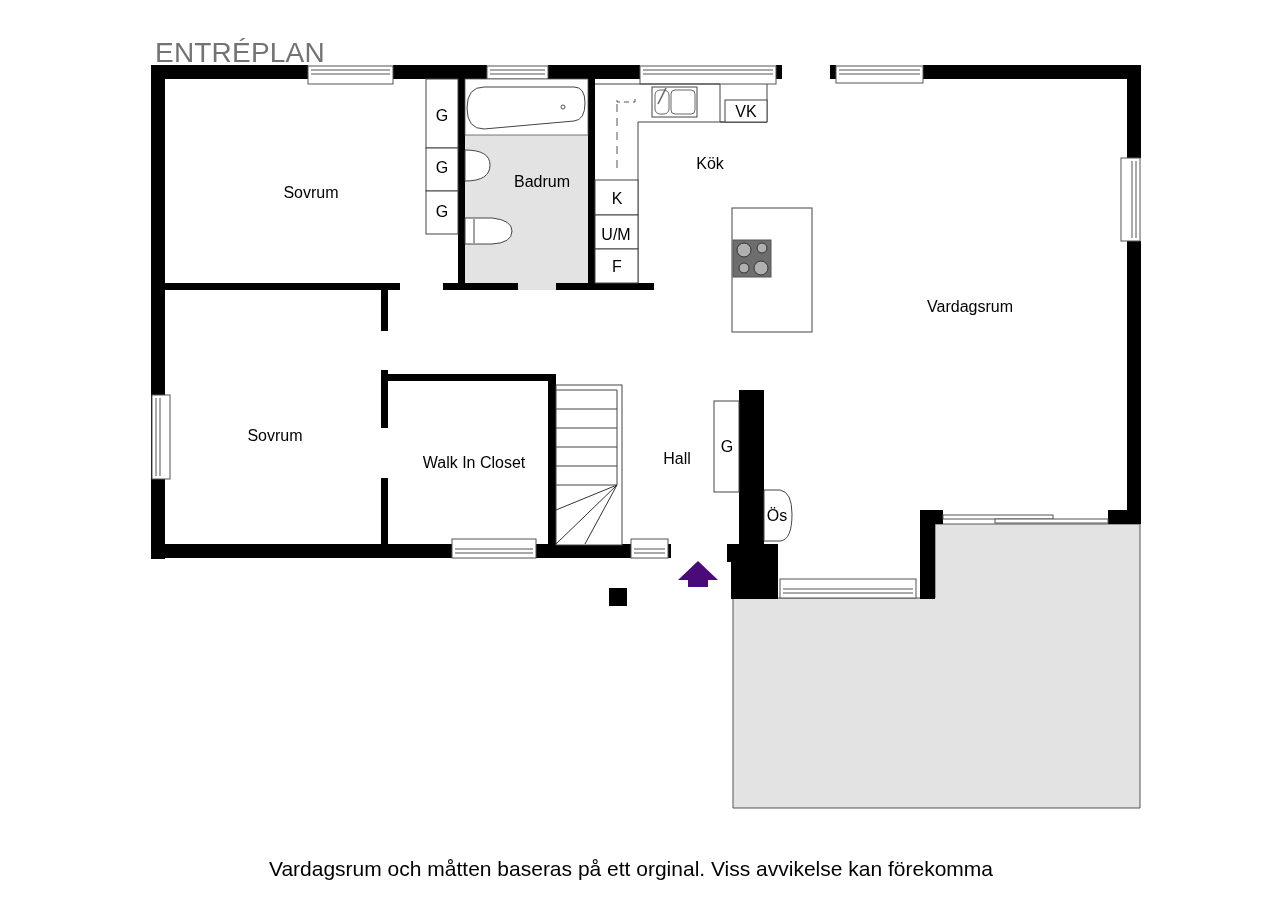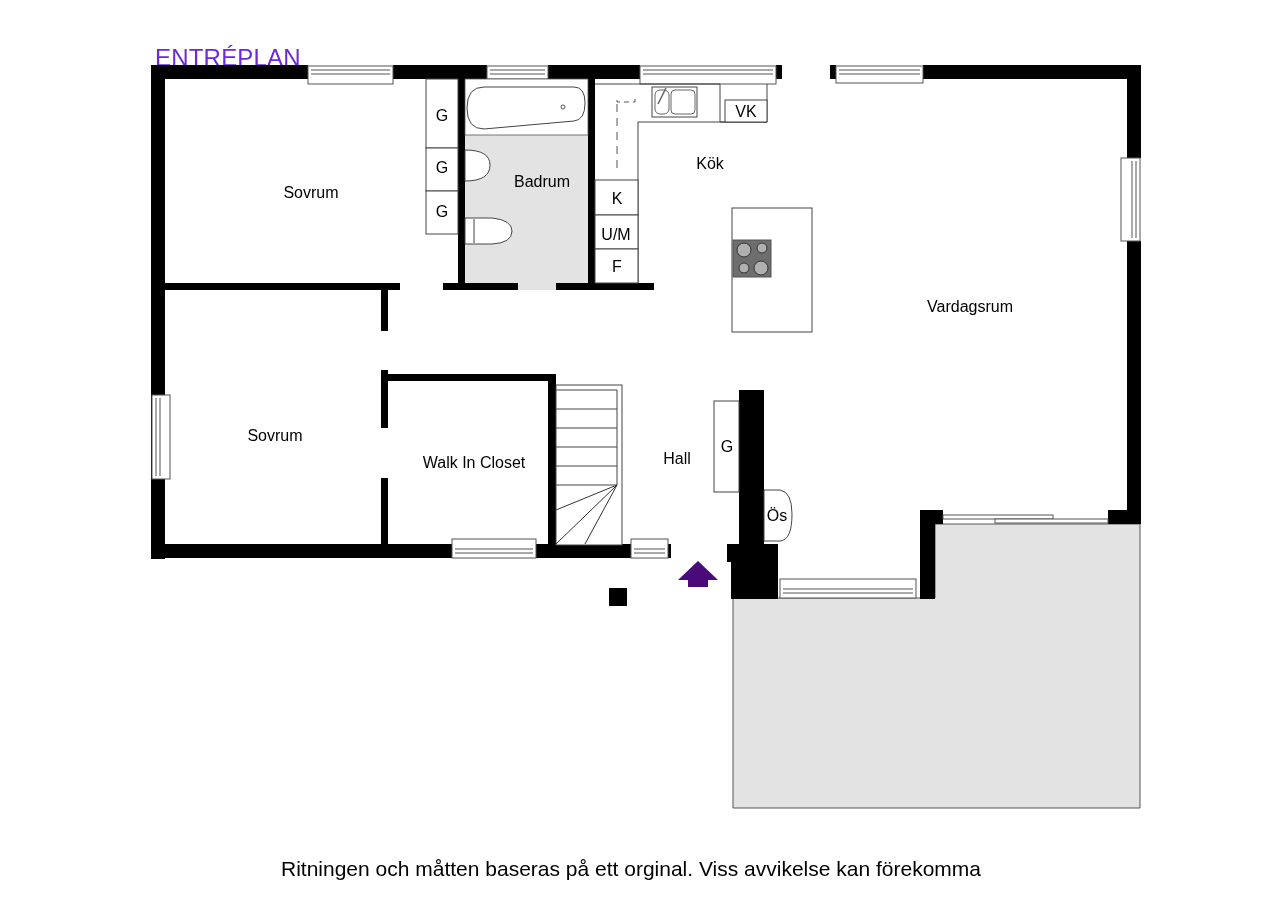--- a/index.html
+++ b/index.html
@@ -1,17 +1,17 @@
 <!DOCTYPE html>
 <html><head>
 <meta charset="utf-8">
 <style>
   html, body { margin:0; padding:0; background:#ffffff; }
   body { width:1280px; height:904px; position:relative; overflow:hidden; font-family:"Liberation Sans", sans-serif; }
-  .title { position:absolute; left:155px; top:44px; font-size:24px; color:#6d28d9; letter-spacing:0.2px; }
+  .title { position:absolute; left:155px; top:37px; font-size:28px; color:#737373; letter-spacing:0.2px; }
   .footer { position:absolute; left:0; width:1262px; top:857px; text-align:center; font-size:21px; color:#000; }
   svg { position:absolute; left:0; top:0; }
   .lbl { font-family:"Liberation Sans", sans-serif; font-size:16px; fill:#000; }
   .lbl-sm { font-family:"Liberation Sans", sans-serif; font-size:16px; fill:#000; }
   .wall { fill:#000; }
   .thin { fill:#fff; stroke:#444; stroke-width:1; }
   .win { fill:#fff; stroke:#555; stroke-width:1; }
   .winl { stroke:#555; stroke-width:1; fill:none; }
 </style>
 </head>
@@ -161,13 +161,13 @@
   <text class="lbl-sm" x="442" y="173" text-anchor="middle">G</text>
   <text class="lbl-sm" x="442" y="217" text-anchor="middle">G</text>
   <text class="lbl-sm" x="617" y="204" text-anchor="middle">K</text>
   <text class="lbl-sm" x="616" y="240" text-anchor="middle">U/M</text>
   <text class="lbl-sm" x="617" y="272" text-anchor="middle">F</text>
   <text class="lbl-sm" x="746" y="117" text-anchor="middle">VK</text>
   <text class="lbl-sm" x="727" y="452" text-anchor="middle">G</text>
   <text class="lbl-sm" x="777" y="521" text-anchor="middle">Ös</text>
 </svg>
 
-<div class="footer">Ritningen och måtten baseras på ett orginal. Viss avvikelse kan förekomma</div>
+<div class="footer">Vardagsrum och måtten baseras på ett orginal. Viss avvikelse kan förekomma</div>
 
 </body></html>

